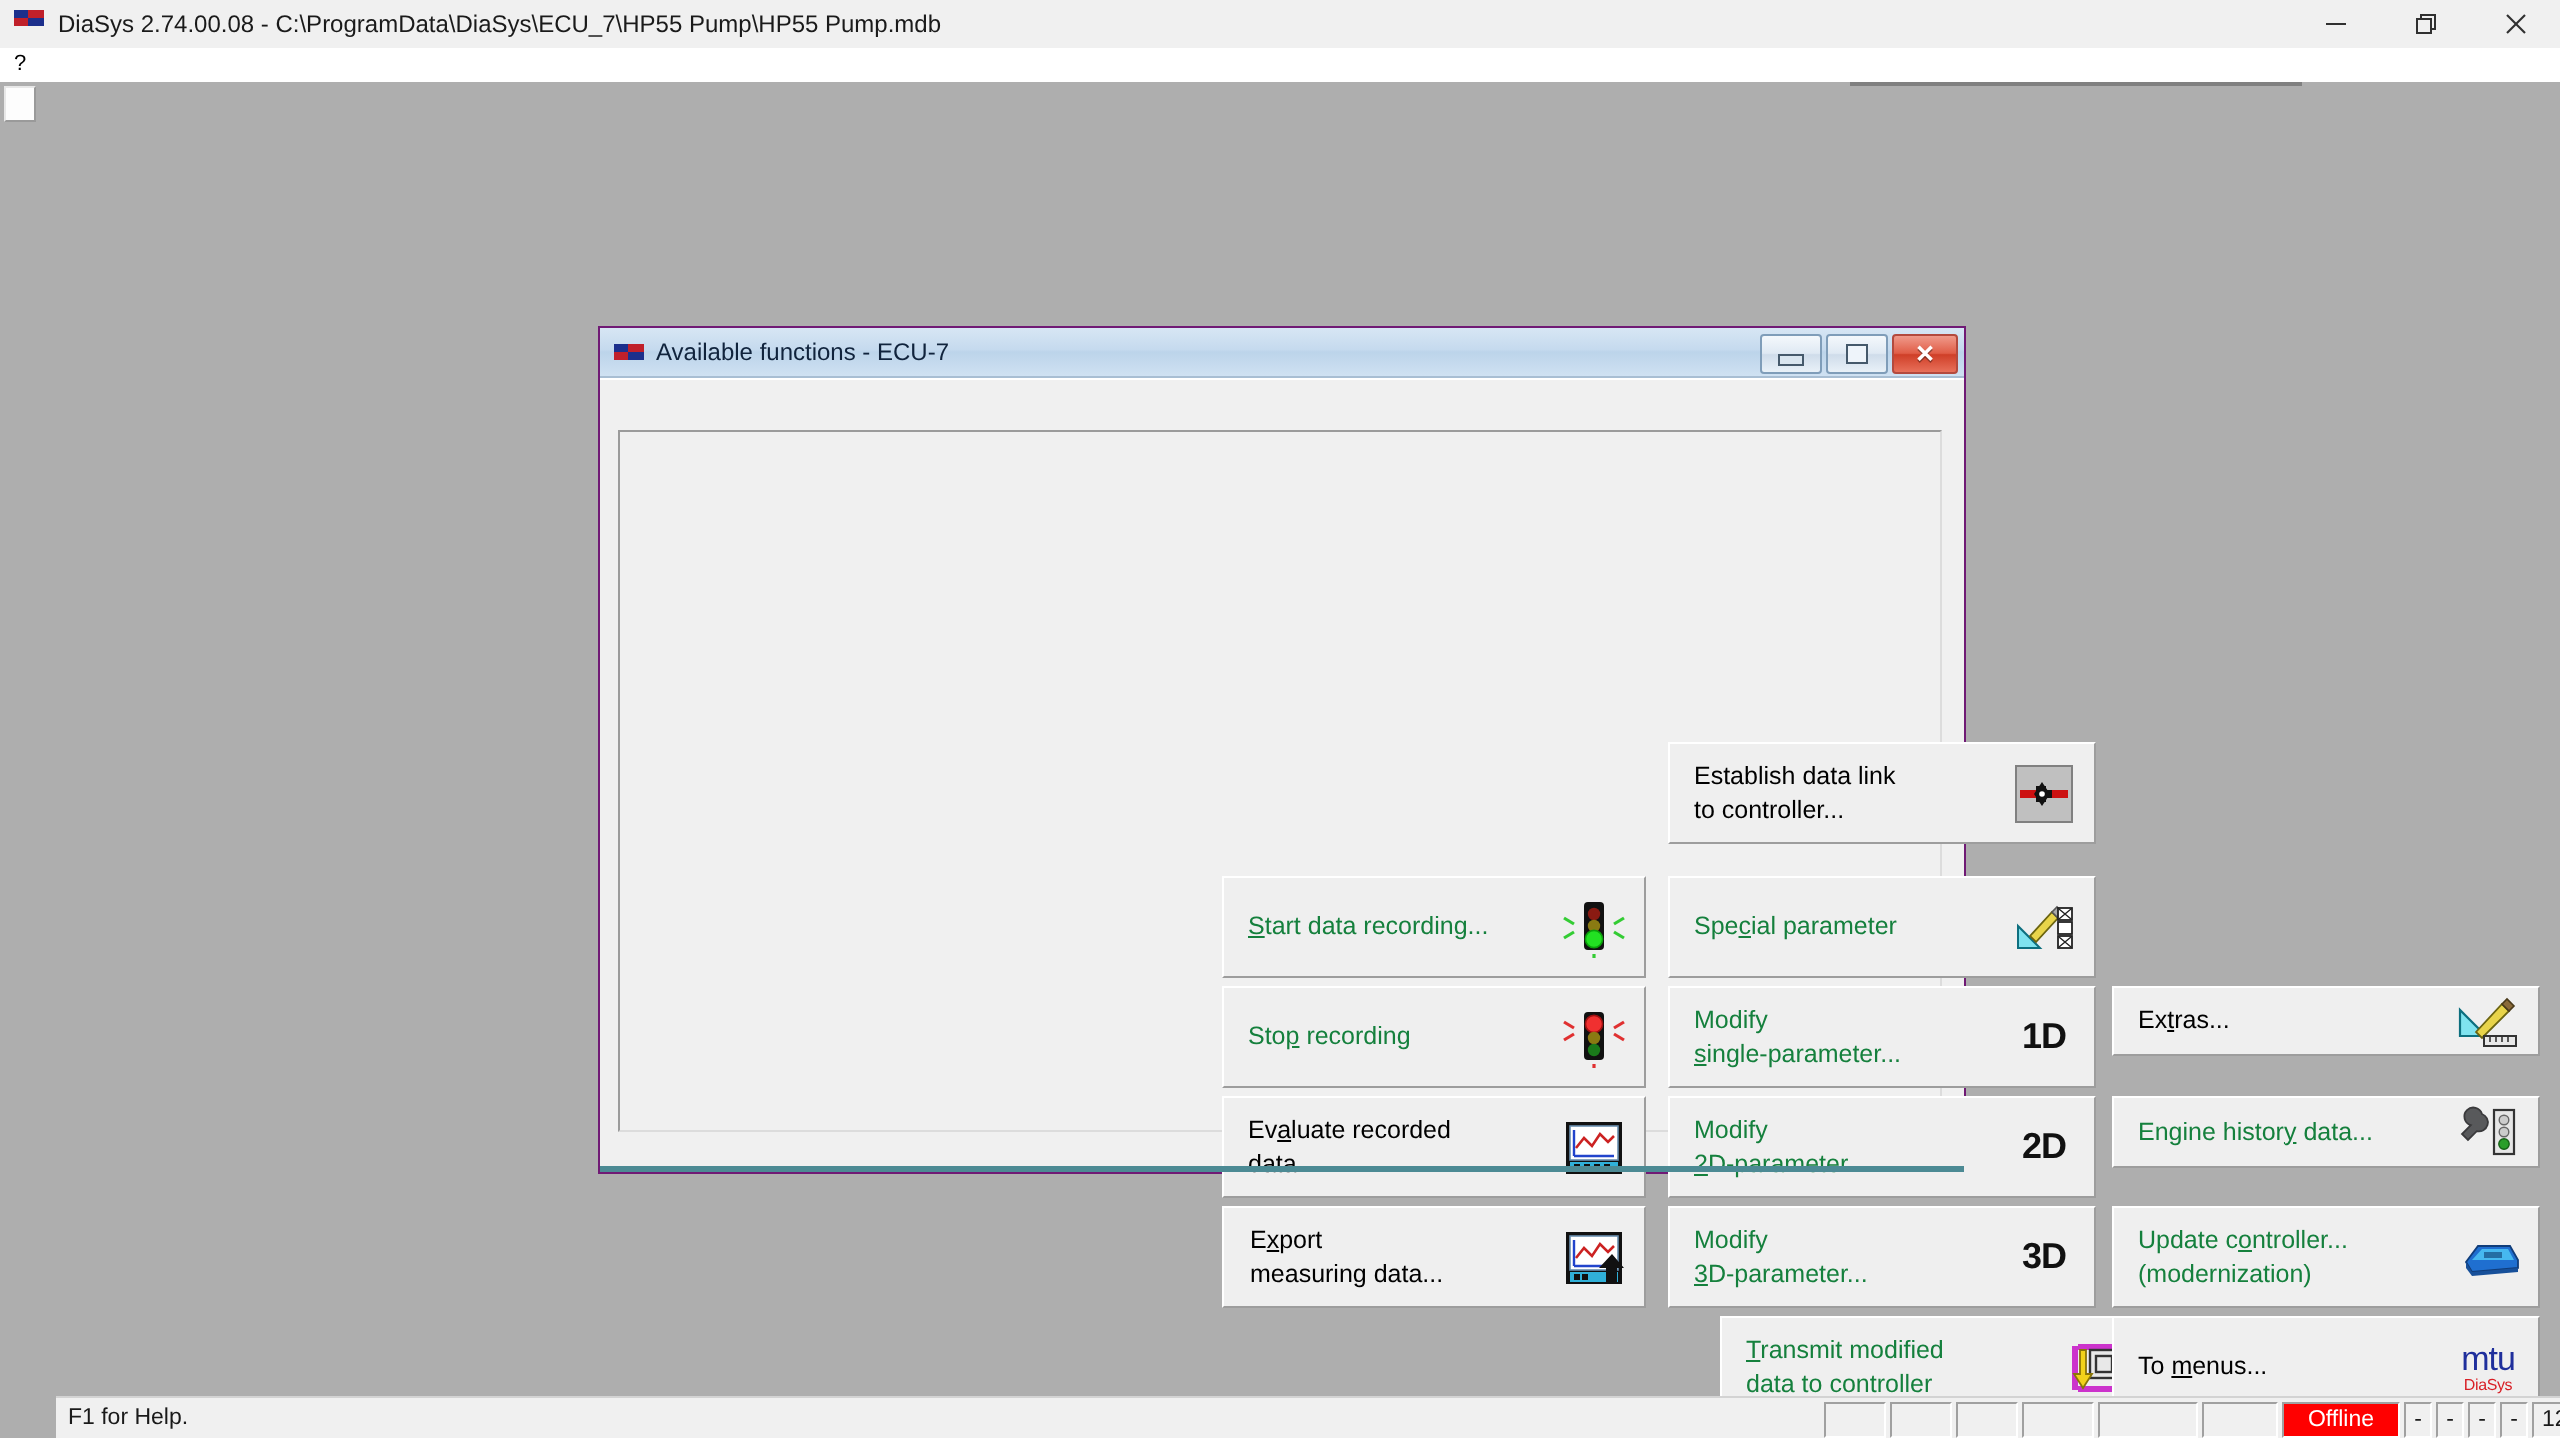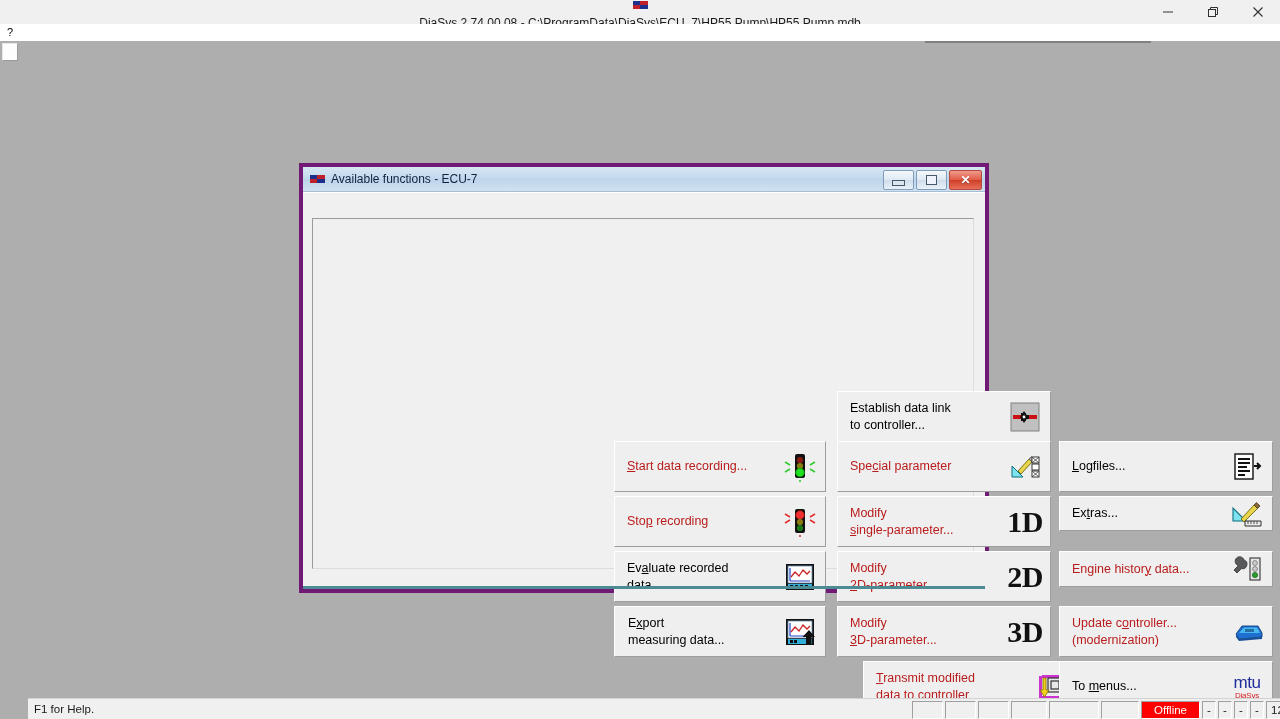--- a/index.html
+++ b/index.html
@@ -19,21 +19,20 @@
   }
 
   
   .titlebar {
     position: absolute;
     left: 0; top: 0;
     width: 1280px; height: 24px;
     background: #f0f0f0;
     display: flex;
     align-items: center;
-    flex-direction: column;
   }
   .titlebar-icon {
     width: 16px; height: 16px;
     margin-left: 7px; margin-right: 6px;
     position: relative;
     flex: none;
   }
   .flagicon {
     width: 16px; height: 11px;
     position: relative;
@@ -110,21 +109,21 @@
     border-bottom: 1px solid #9a9a9a;
   }
 
   
   .dialog {
     position: absolute;
     left: 299px; top: 163px;
     width: 682px;
     height: 422px;
     background: #f0f0f0;
-    border: 4px solid #701a75;
+    border: 1px solid #701a75;
     box-shadow: 0 0 0 1px rgba(255,255,255,0.35) inset;
   }
   .dlg-titlebar {
     position: relative;
     height: 24px;
     background: linear-gradient(to bottom, #d7e6f4 0%, #c5daee 45%, #bcd4ea 50%, #cfe1f2 100%);
     border-bottom: 1px solid #a8bed3;
     display: flex;
     align-items: center;
   }
@@ -219,40 +218,40 @@
     padding-left: 12px;
     padding-right: 8px;
   }
   .fbtn .lbl {
     font-size: 12.5px;
     line-height: 17px;
     color: #000000;
     flex: 1 1 auto;
     white-space: pre-line;
   }
-  .fbtn.disabled .lbl { color: #b91c1c; }
+  .fbtn.disabled .lbl { color: #15803d; }
   .fbtn .ico {
     flex: none;
     width: 34px; height: 34px;
     display: flex;
     align-items: center;
     justify-content: center;
     margin-left: 6px;
   }
   .fbtn.focus {
     outline: 1px dotted #4a4a4a;
     outline-offset: -4px;
   }
   .fbtn u { text-decoration: underline; }
 
   
   .ico svg { display: block; }
   .ico-2d, .ico-1d, .ico-3d {
-    font-family: Liberation Serif, serif;
-    font-size: 30px;
+    font-family: Liberation Sans, sans-serif;
+    font-size: 18px;
     font-weight: bold;
     letter-spacing: -0.5px;
     color: #000;
   }
   .disabled .ico-1d, .disabled .ico-2d, .disabled .ico-3d { color: #111; }
   .mtu-logo {
     text-align: center;
     line-height: 1;
   }
   .mtu-logo .m1 {
@@ -391,21 +390,21 @@
             <div class="glyph-close">✕</div>
           </div>
       </div>
     </div>
 
     <div class="dlg-body">
       <div class="dlg-inner"></div>
 
       <div class="grid">
 
-        <div class="fbtn" style="left:534px; top:198px; width:214px; height:51px;gap:18px;">
+        <div class="fbtn" style="left:534px; top:181px; width:214px; height:51px;gap:18px;">
           <div class="lbl">Establish data link
 to controller...</div>
           <div class="ico">
             <svg width="30" height="30" viewBox="0 0 30 30">
               <rect x="1" y="1" width="28" height="28" fill="#c0c0c0" stroke="#808080" stroke-width="1"></rect>
               <rect x="3" y="13" width="10" height="4" fill="#cc1111"></rect>
               <rect x="17" y="13" width="10" height="4" fill="#cc1111"></rect>
               <path d="M11 11 h5 v2 h3 v4 h-3 v2 h-5 z" fill="#111111"></path>
               <path d="M14 9 l4 6 l-4 6 l-4 -6 z" fill="#111111"></path>
               <circle cx="14" cy="15" r="1.4" fill="#ffffff"></circle>
@@ -441,36 +440,20 @@
               <path d="M20 7 l2.5 -2.5 l3 3 L23 10 Z" fill="#aaaaaa" stroke="#555" stroke-width="0.8"></path>
               <rect x="23" y="5" width="7" height="6" fill="#fff" stroke="#222" stroke-width="0.9"></rect>
               <path d="M23.5 5.5 L29.5 10.5 M29.5 5.5 L23.5 10.5" stroke="#222" stroke-width="0.7"></path>
               <rect x="23" y="12" width="7" height="6" fill="#fff" stroke="#222" stroke-width="0.9"></rect>
               <rect x="23" y="19" width="7" height="6" fill="#fff" stroke="#222" stroke-width="0.9"></rect>
               <path d="M23.5 19.5 L29.5 24.5 M29.5 19.5 L23.5 24.5" stroke="#222" stroke-width="0.7"></path>
             </svg>
           </div>
         </div>
 
-        <div class="fbtn" style="left:756px; top:248px; width:214px; height:51px;">
-          <div class="lbl"><u>L</u>ogfiles...</div>
-          <div class="ico">
-            <svg width="30" height="30" viewBox="0 0 30 30">
-              <rect x="3" y="2" width="18" height="25" fill="#ffffff" stroke="#111111" stroke-width="1.4"></rect>
-              <g fill="#111111">
-                <rect x="6" y="6" width="12" height="2"></rect>
-                <rect x="6" y="10" width="12" height="2"></rect>
-                <rect x="6" y="14" width="9" height="2"></rect>
-                <rect x="6" y="18" width="12" height="2"></rect>
-                <rect x="6" y="22" width="7" height="2"></rect>
-              </g>
-              <path d="M22 14 h6 M25 11 l3 3 l-3 3" stroke="#111111" stroke-width="2" fill="none"></path>
-            </svg>
-          </div>
-        </div>
 
         <div class="fbtn disabled" style="left:311px; top:303px; width:212px; height:51px;">
           <div class="lbl">Sto<u>p</u> recording</div>
           <div class="ico">
             <svg width="32" height="32" viewBox="0 0 32 32">
               <g stroke="#e03030" stroke-width="1.6">
                 <line x1="6" y1="11" x2="1" y2="8"></line>
                   <line x1="6" y1="14" x2="1" y2="17"></line>
                 <line x1="26" y1="11" x2="31" y2="8"></line>
                   <line x1="26" y1="14" x2="31" y2="17"></line>

